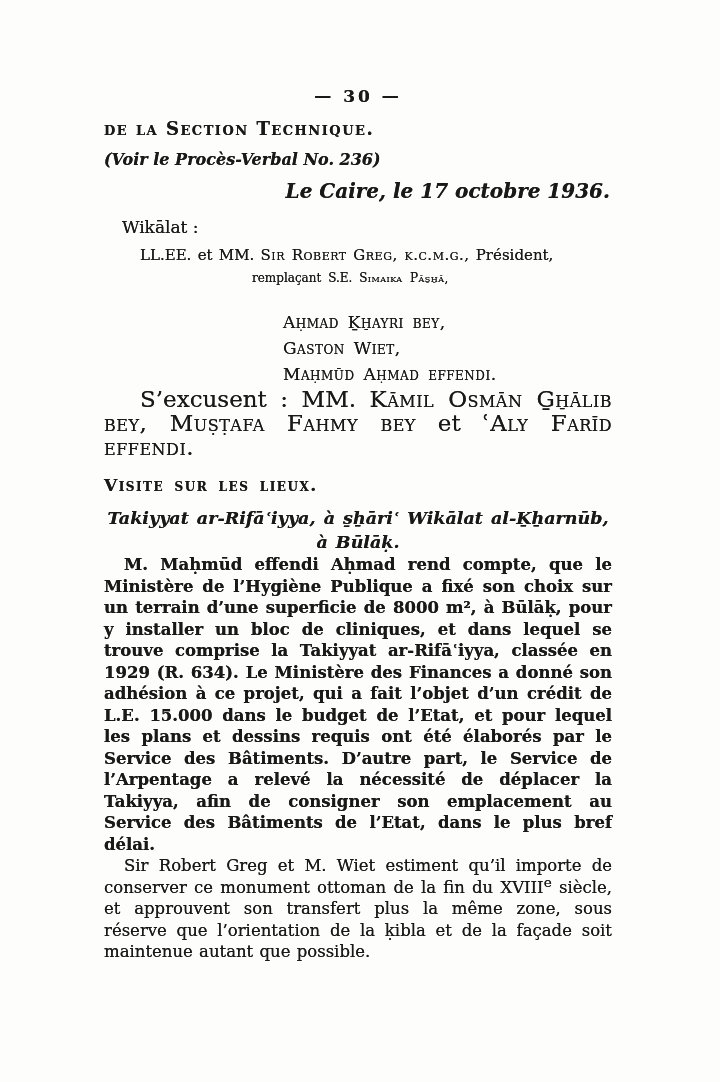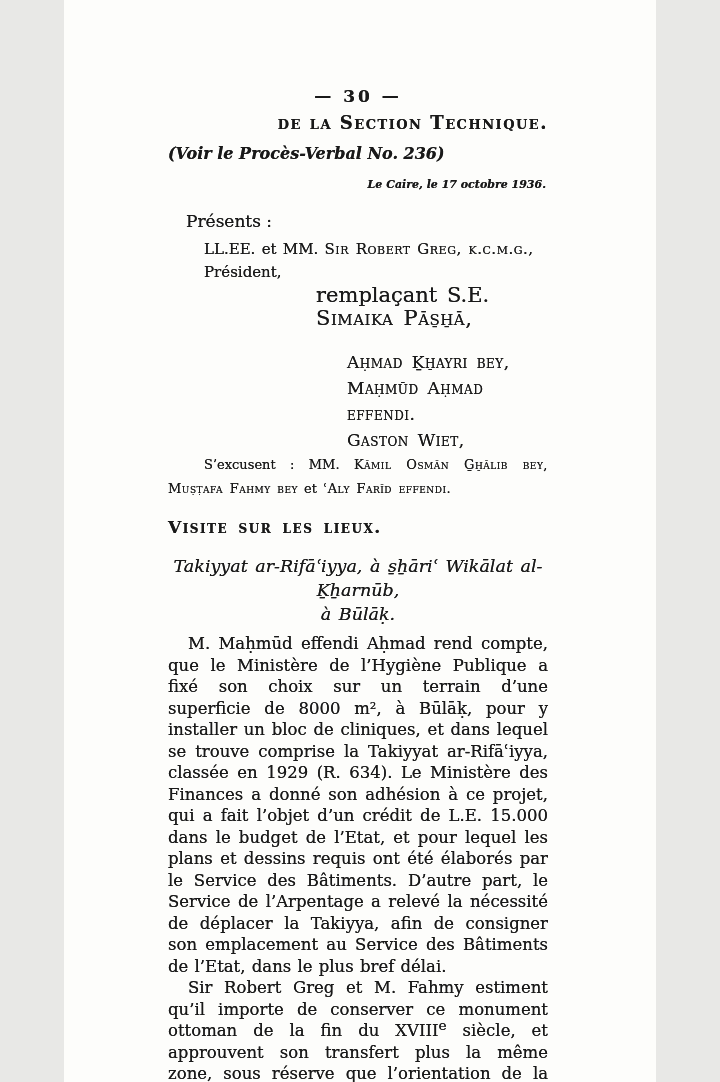--- a/index.html
+++ b/index.html
@@ -1,18 +1,18 @@
 <!DOCTYPE html>
 <html lang="fr"><head>
 <meta charset="utf-8">
 <style>
   html,body{margin:0;padding:0;background:#e8e8e6;}
   .page{
     position:relative;
-    width:592px;height:1082px;
+    width:720px;height:1082px;
     margin:0 auto;
     background:#fdfdfb;
     color:#191919;
     font-family:"DejaVu Serif","Liberation Serif",serif;
     box-sizing:border-box;
     padding:86px 108px 0 104px;
     overflow:hidden;
     text-shadow:0 0 0.45px rgba(20,20,20,.85);
   }
   .pagenum{
@@ -22,128 +22,128 @@
     line-height:20px;
   }
   .title{
     text-align:center;
     font-size:21px;font-weight:bold;
     letter-spacing:1px;
     margin-top:44px;line-height:24px;
   }
   .title sup{font-size:13px;}
   .subtitle{
-    text-align:right;
+    text-align:left;
     font-variant:small-caps;
     font-size:18px;font-weight:bold;
     letter-spacing:1.5px;
-    margin-top:7px;line-height:20px;
+    margin-top:13px;line-height:20px;
   }
   .refline{
     text-align:left;
     font-style:italic;font-weight:bold;
     font-size:16px;
     margin-top:10px;line-height:22px;
   }
   .dateline{
     text-align:right;
     font-style:italic;font-weight:bold;
-    font-size:11px;
+    font-size:20px;
     margin-top:9px;line-height:22px;
     padding-right:2px;
   }
   .presents{
     margin-top:15px;line-height:21px;
     font-size:17px;
     padding-left:18px;
   }
   .att-line1{
     margin-top:6px;line-height:23px;
     font-size:15px;
     padding-left:36px;
     word-spacing:1.5px;
   }
   .att-line2,.att-line3{
-    line-height:23px;font-size:21px;
+    line-height:23px;font-size:12px;
     padding-left:148px;
     word-spacing:3px;
   }
   .sc{font-variant:small-caps;letter-spacing:0.5px;}
   .members{margin-top:19px;}
   .member{
     line-height:26px;font-size:17px;
     padding-left:179px;
     font-variant:small-caps;
     letter-spacing:0.5px;
     word-spacing:3px;
   }
   .excused{
     text-align:justify;
     text-indent:36px;
-    line-height:24px;font-size:13px;
+    line-height:24px;font-size:23px;
     word-spacing:2px;
   }
   .visit-heading{
     text-align:left;
     font-variant:small-caps;
     font-size:17px;font-weight:bold;
     letter-spacing:1.5px;
     word-spacing:3px;
     margin-top:16px;line-height:20px;
   }
   .subject{
     text-align:center;
-    font-style:italic;font-weight:normal;
+    font-style:italic;font-weight:bold;
     font-size:17.5px;
-    margin-top:17px;line-height:24px;
+    margin-top:11px;line-height:24px;
     word-spacing:2px;
   }
   .para{
     text-align:justify;
     text-indent:20px;
     font-size:16.5px;line-height:21.5px;
     margin:0;
     word-spacing:1px;
   }
-  .para.first{margin-top:7px;}
+  .para.first{font-weight:bold;}
   sup{line-height:0;}
 </style>
 </head>
 <body>
 
 <div class="page">
 
   <div class="pagenum">— 30 —</div>
 
 
   <div class="subtitle">de la Section Technique.</div>
 
   <div class="refline">(Voir le Procès-Verbal No. 236)</div>
 
   <div class="dateline">Le Caire, le 17 octobre 1936.</div>
 
-  <div class="presents">Présents :</div>
+  <div class="presents">Wikālat :</div>
 
   <div class="att-line1"><span>LL.EE. et MM. </span><span class="sc">Sir Robert Greg, k.c.m.g.,</span><span> Président,</span></div>
 
   <div class="att-line2"><span>remplaçant  S.E. </span><span class="sc">Simaika Pās̱ẖā,</span></div>
 
 
   <div class="members">
     <div class="member">Aḥmad Ḵẖayri bey,</div>
+    <div class="member">Gaston Wiet,</div>
     <div class="member">Maḥmūd Aḥmad effendi.</div>
-    <div class="member">Gaston Wiet,</div>
   </div>
 
   <div class="excused"><span>S’excusent : MM. </span><span class="sc">Kāmil Osmān G̱ẖālib bey, Muṣṭafa Fahmy bey</span><span> et </span><span class="sc">ʿAly Farīd effendi.</span></div>
 
   <div class="visit-heading">Visite sur les lieux.</div>
 
   <div class="subject">
     <div>Takiyyat ar-Rifāʿiyya, à s̱ẖāriʿ Wikālat al-Ḵẖarnūb,</div>
     <div>à Būlāḳ.</div>
   </div>
 
   <p class="para first">M. Maḥmūd effendi Aḥmad rend compte, que le Ministère de l’Hygiène Publique a fixé son choix sur un terrain d’une superficie de 8000 m², à Būlāḳ, pour y installer un bloc de cliniques, et dans lequel se trouve comprise la Takiyyat ar-Rifāʿiyya, classée en 1929 (R. 634).  Le Ministère des Finances a donné son adhésion à ce projet, qui a fait l’objet d’un crédit de L.E. 15.000 dans le budget de l’Etat, et pour lequel les plans et dessins requis ont été élaborés par le Service des Bâtiments.  D’autre part, le Service de l’Arpentage a relevé la nécessité de déplacer la Takiyya, afin de consigner son emplacement au Service des Bâtiments de l’Etat, dans le plus bref délai.</p>
 
-  <p class="para"><span>Sir Robert Greg et M. Fahmy estiment qu’il importe de conserver ce monument ottoman de la fin du XVIII</span><sup>e</sup><span> siècle, et approuvent son transfert plus la même zone, sous réserve que l’orientation de la ḳibla et de la façade soit maintenue autant que possible.</span></p>
+  <p class="para"><span>Sir Robert Greg et M. Wiet estiment qu’il importe de conserver ce monument ottoman de la fin du XVIII</span><sup>e</sup><span> siècle, et approuvent son transfert plus la même zone, sous réserve que l’orientation de la ḳibla et de la façade soit maintenue autant que possible.</span></p>
 
 </div>
 
 </body></html>

